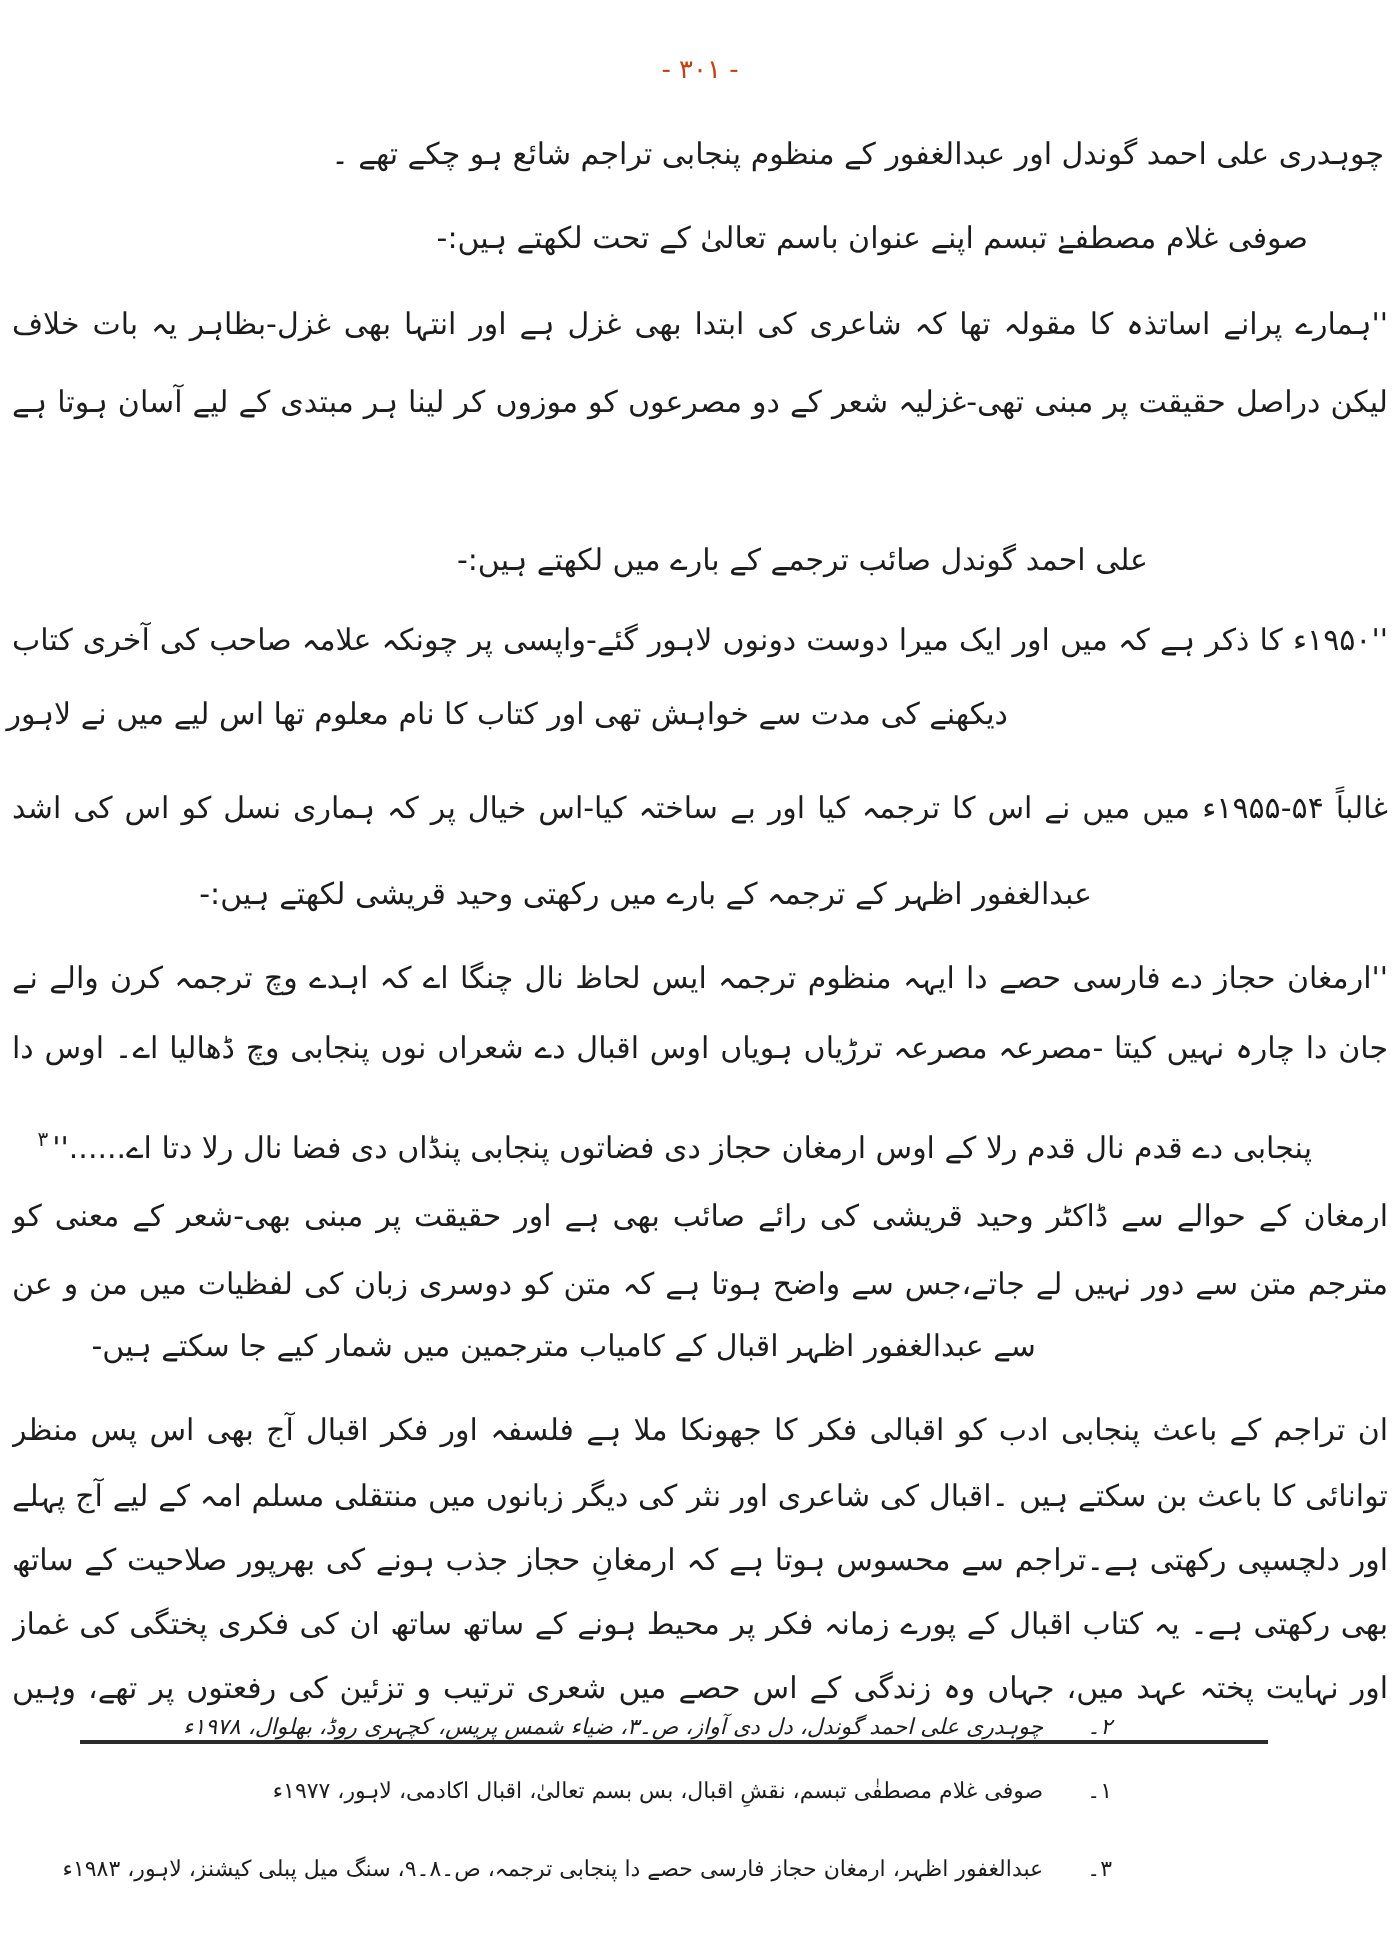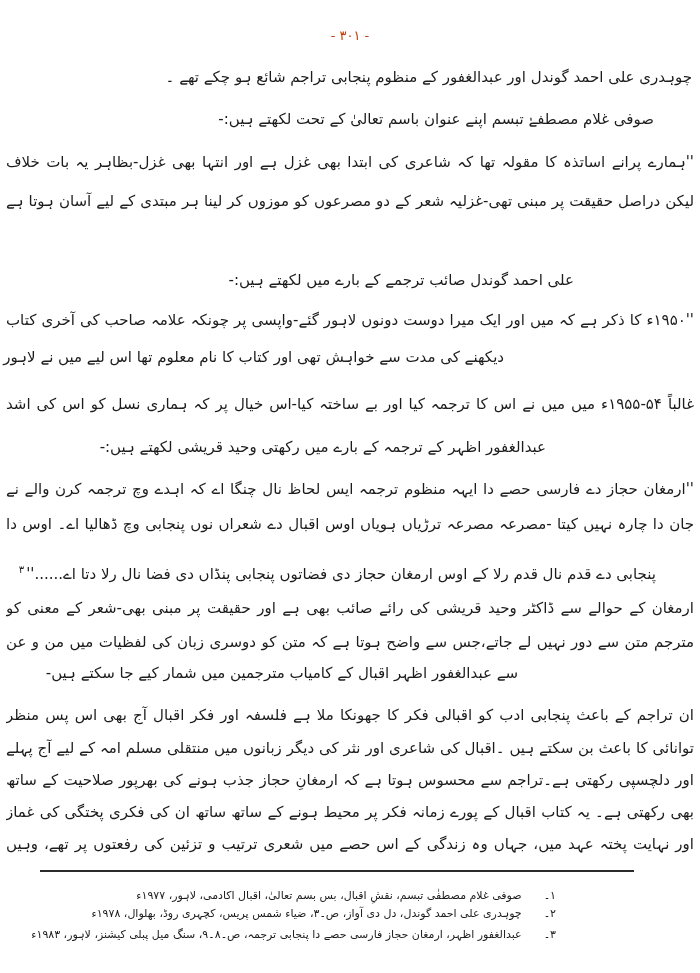--- a/index.html
+++ b/index.html
@@ -78,21 +78,21 @@
   .footnote{
     position:absolute;
     right:144px;
     direction:rtl;
     white-space:nowrap;
     font-size:11px;
     line-height:16px;
     color:#1c1c1c;
   }
   .fn1{top:888px;}
-  .fn2{top:906px;}
+  .fn2{top:856px;font-style:italic;}
   .fn3{top:927px;}
   .fn-num{display:inline-block;margin-left:22px;}
 </style>
 </head>
 <body>
 
 <div id="page">
 
   <div class="page-number">- ۳۰۱ -</div>
 

